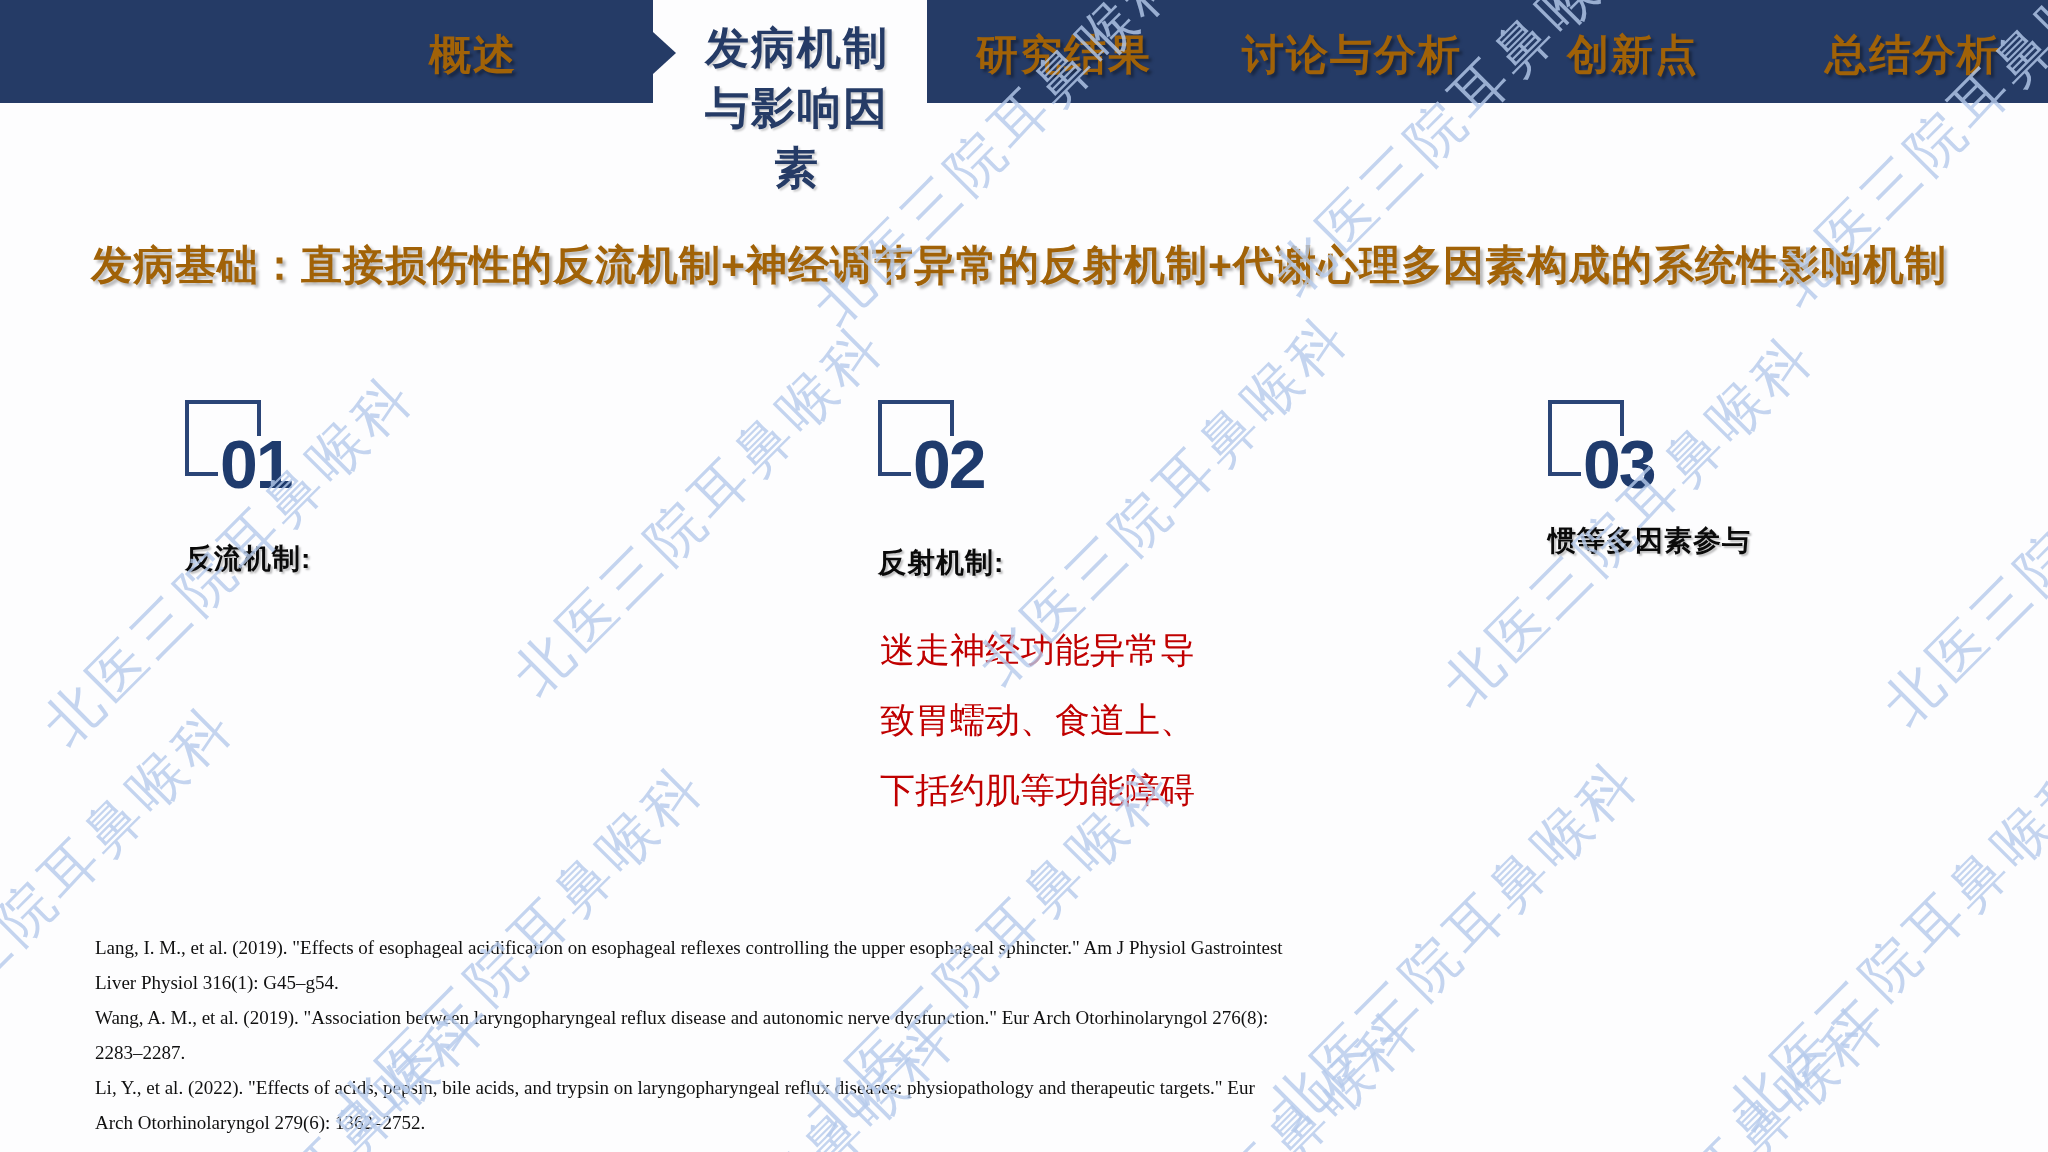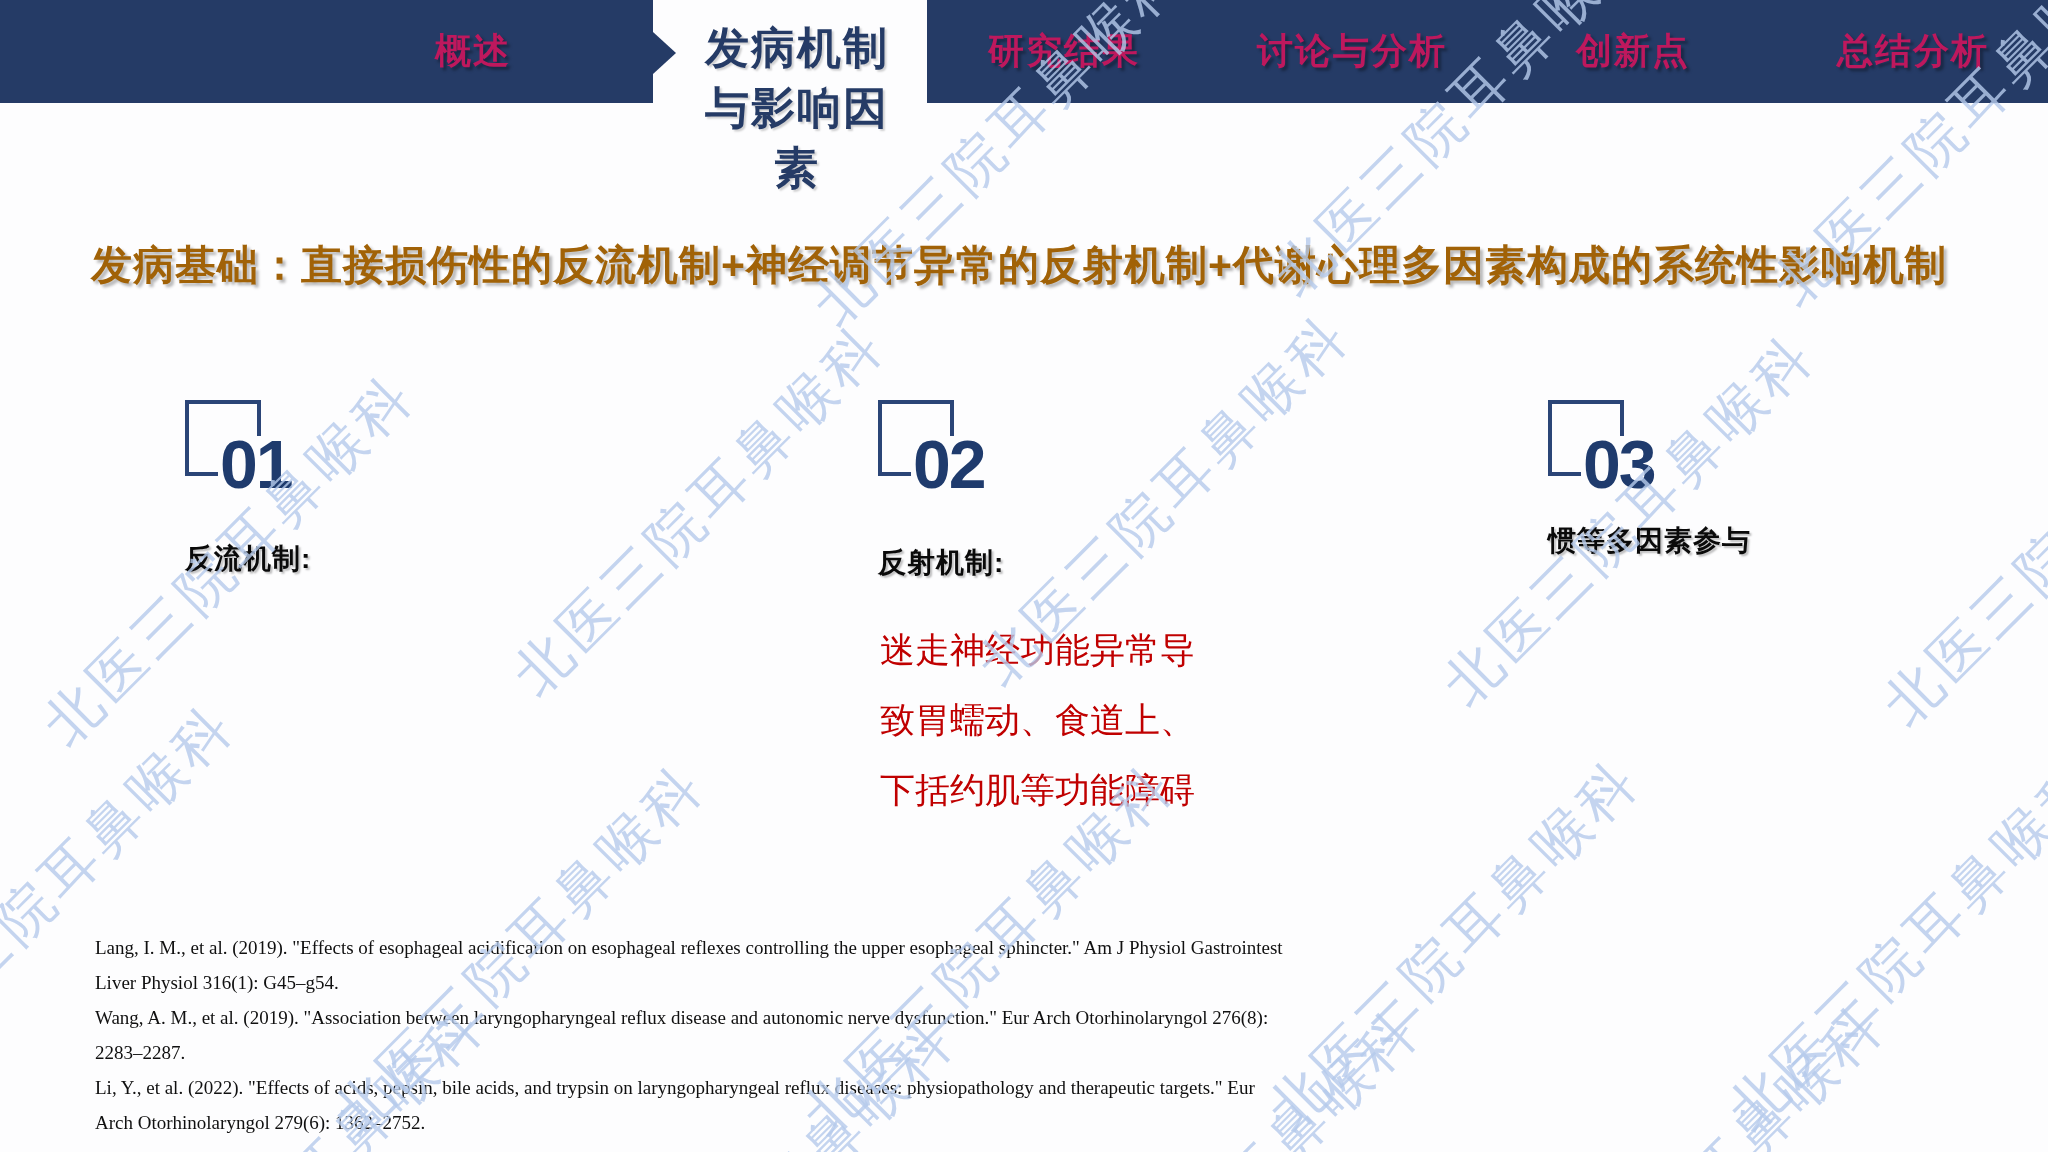--- a/index.html
+++ b/index.html
@@ -13,21 +13,21 @@
   .nav-block{position:absolute;top:0;height:103px;background:#253b66;}
   .nav-block.left{left:0;width:653px;}
   .nav-block.right{left:927px;width:1121px;}
   .nav-arrow{
     position:absolute;left:653px;top:32px;width:0;height:0;
     border-top:21px solid transparent;border-bottom:21px solid transparent;
     border-left:23px solid #253b66;
   }
   .tab{
     position:absolute;top:27px;transform:translateX(-50%);
-    font-size:36px;font-weight:bold;color:#be185d;letter-spacing:2px;
+    font-size:42px;font-weight:bold;color:#a16207;letter-spacing:2px;
     white-space:nowrap;text-shadow:3px 3px 3px rgba(0,0,0,0.35);
   }
   .tab.active{
     top:18px;color:#253b66;font-size:44px;line-height:60px;
     white-space:pre-line;text-align:center;
     text-shadow:2px 2px 2px rgba(0,0,0,0.18);
   }
   
   .heading{
     position:absolute;left:91px;top:238px;width:1910px;

